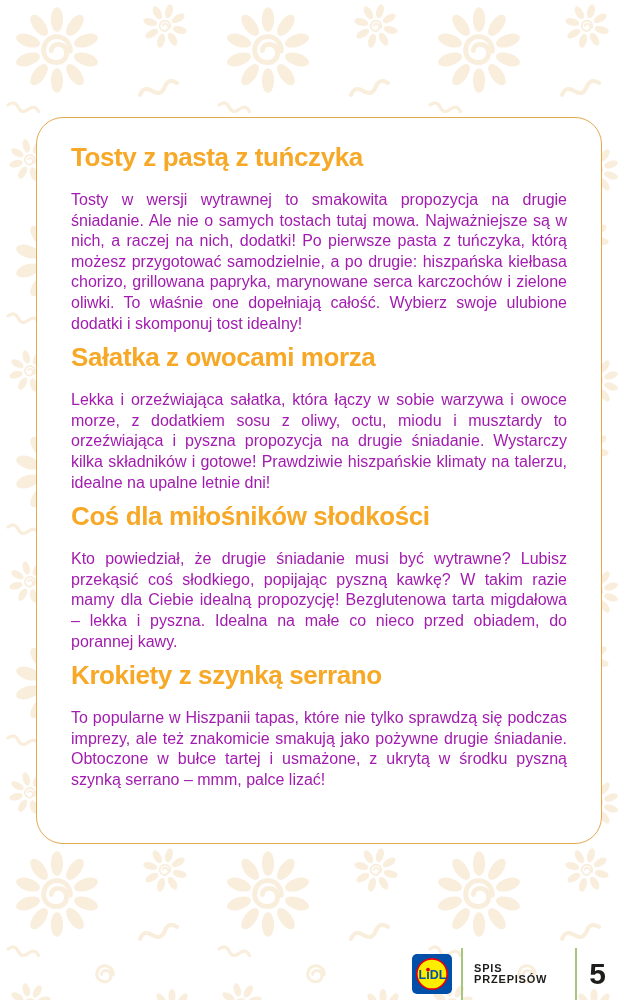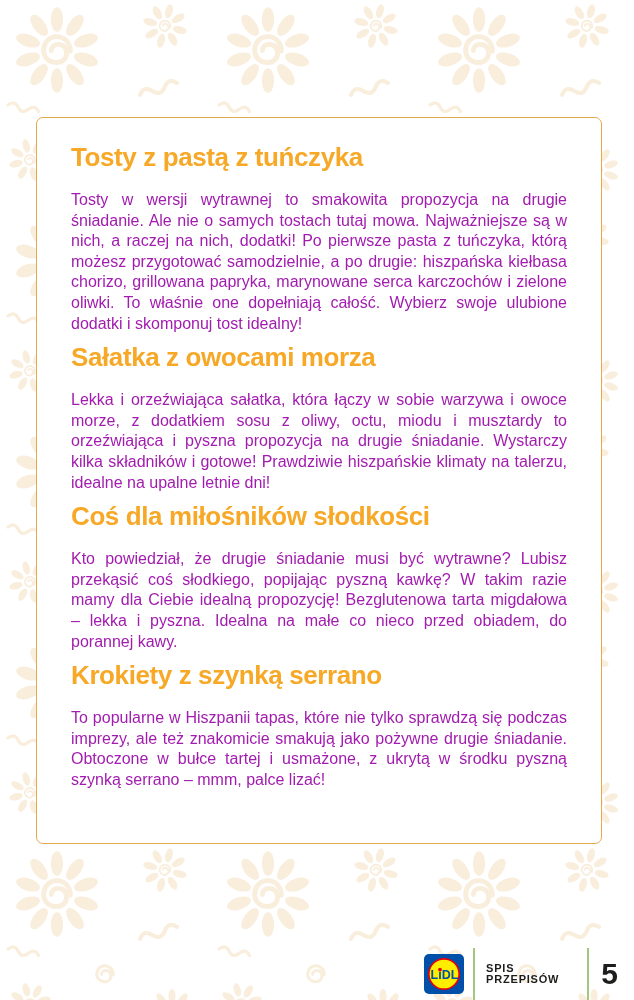--- a/index.html
+++ b/index.html
@@ -13,42 +13,42 @@
   .bg-pattern{
     position:absolute; left:0; top:0; width:634px; height:1000px;
   }
   .card{
     position:absolute;
     left:36px; top:117px;
     width:566px; height:727px;
     box-sizing:border-box;
     background:#ffffff;
     border:1.5px solid #E2A94F;
-    border-radius:7px;
+    border-radius:27px;
     padding:24px 34px 0 34px;
   }
   .section-heading{
     font-size:26px;
     font-weight:700;
     line-height:30px;
     letter-spacing:-0.4px;
     color:#F6A826;
     margin:8px 0 18px 0;
   }
   .section:first-child .section-heading{margin-top:0;}
   .section-body{
     font-size:16px;
     line-height:20.6px;
     color:#a21caf;
     text-align:justify;
     margin:0;
   }
   .footer{
     position:absolute;
-    right:16px; bottom:0;
+    right:28px; bottom:0;
     height:52px;
     display:flex;
     align-items:center;
   }
   .lidl-logo{width:40px; height:40px; margin-right:9px; flex:0 0 auto;}
   .site-wrap{width:108px; height:26px; overflow:visible; margin-right:5px;}
   .site-text{
     font-size:24px; font-weight:700; color:#1D1D1B;
     white-space:nowrap; line-height:26px; letter-spacing:-0.5px;
     transform:scaleX(0.6); transform-origin:left center;

